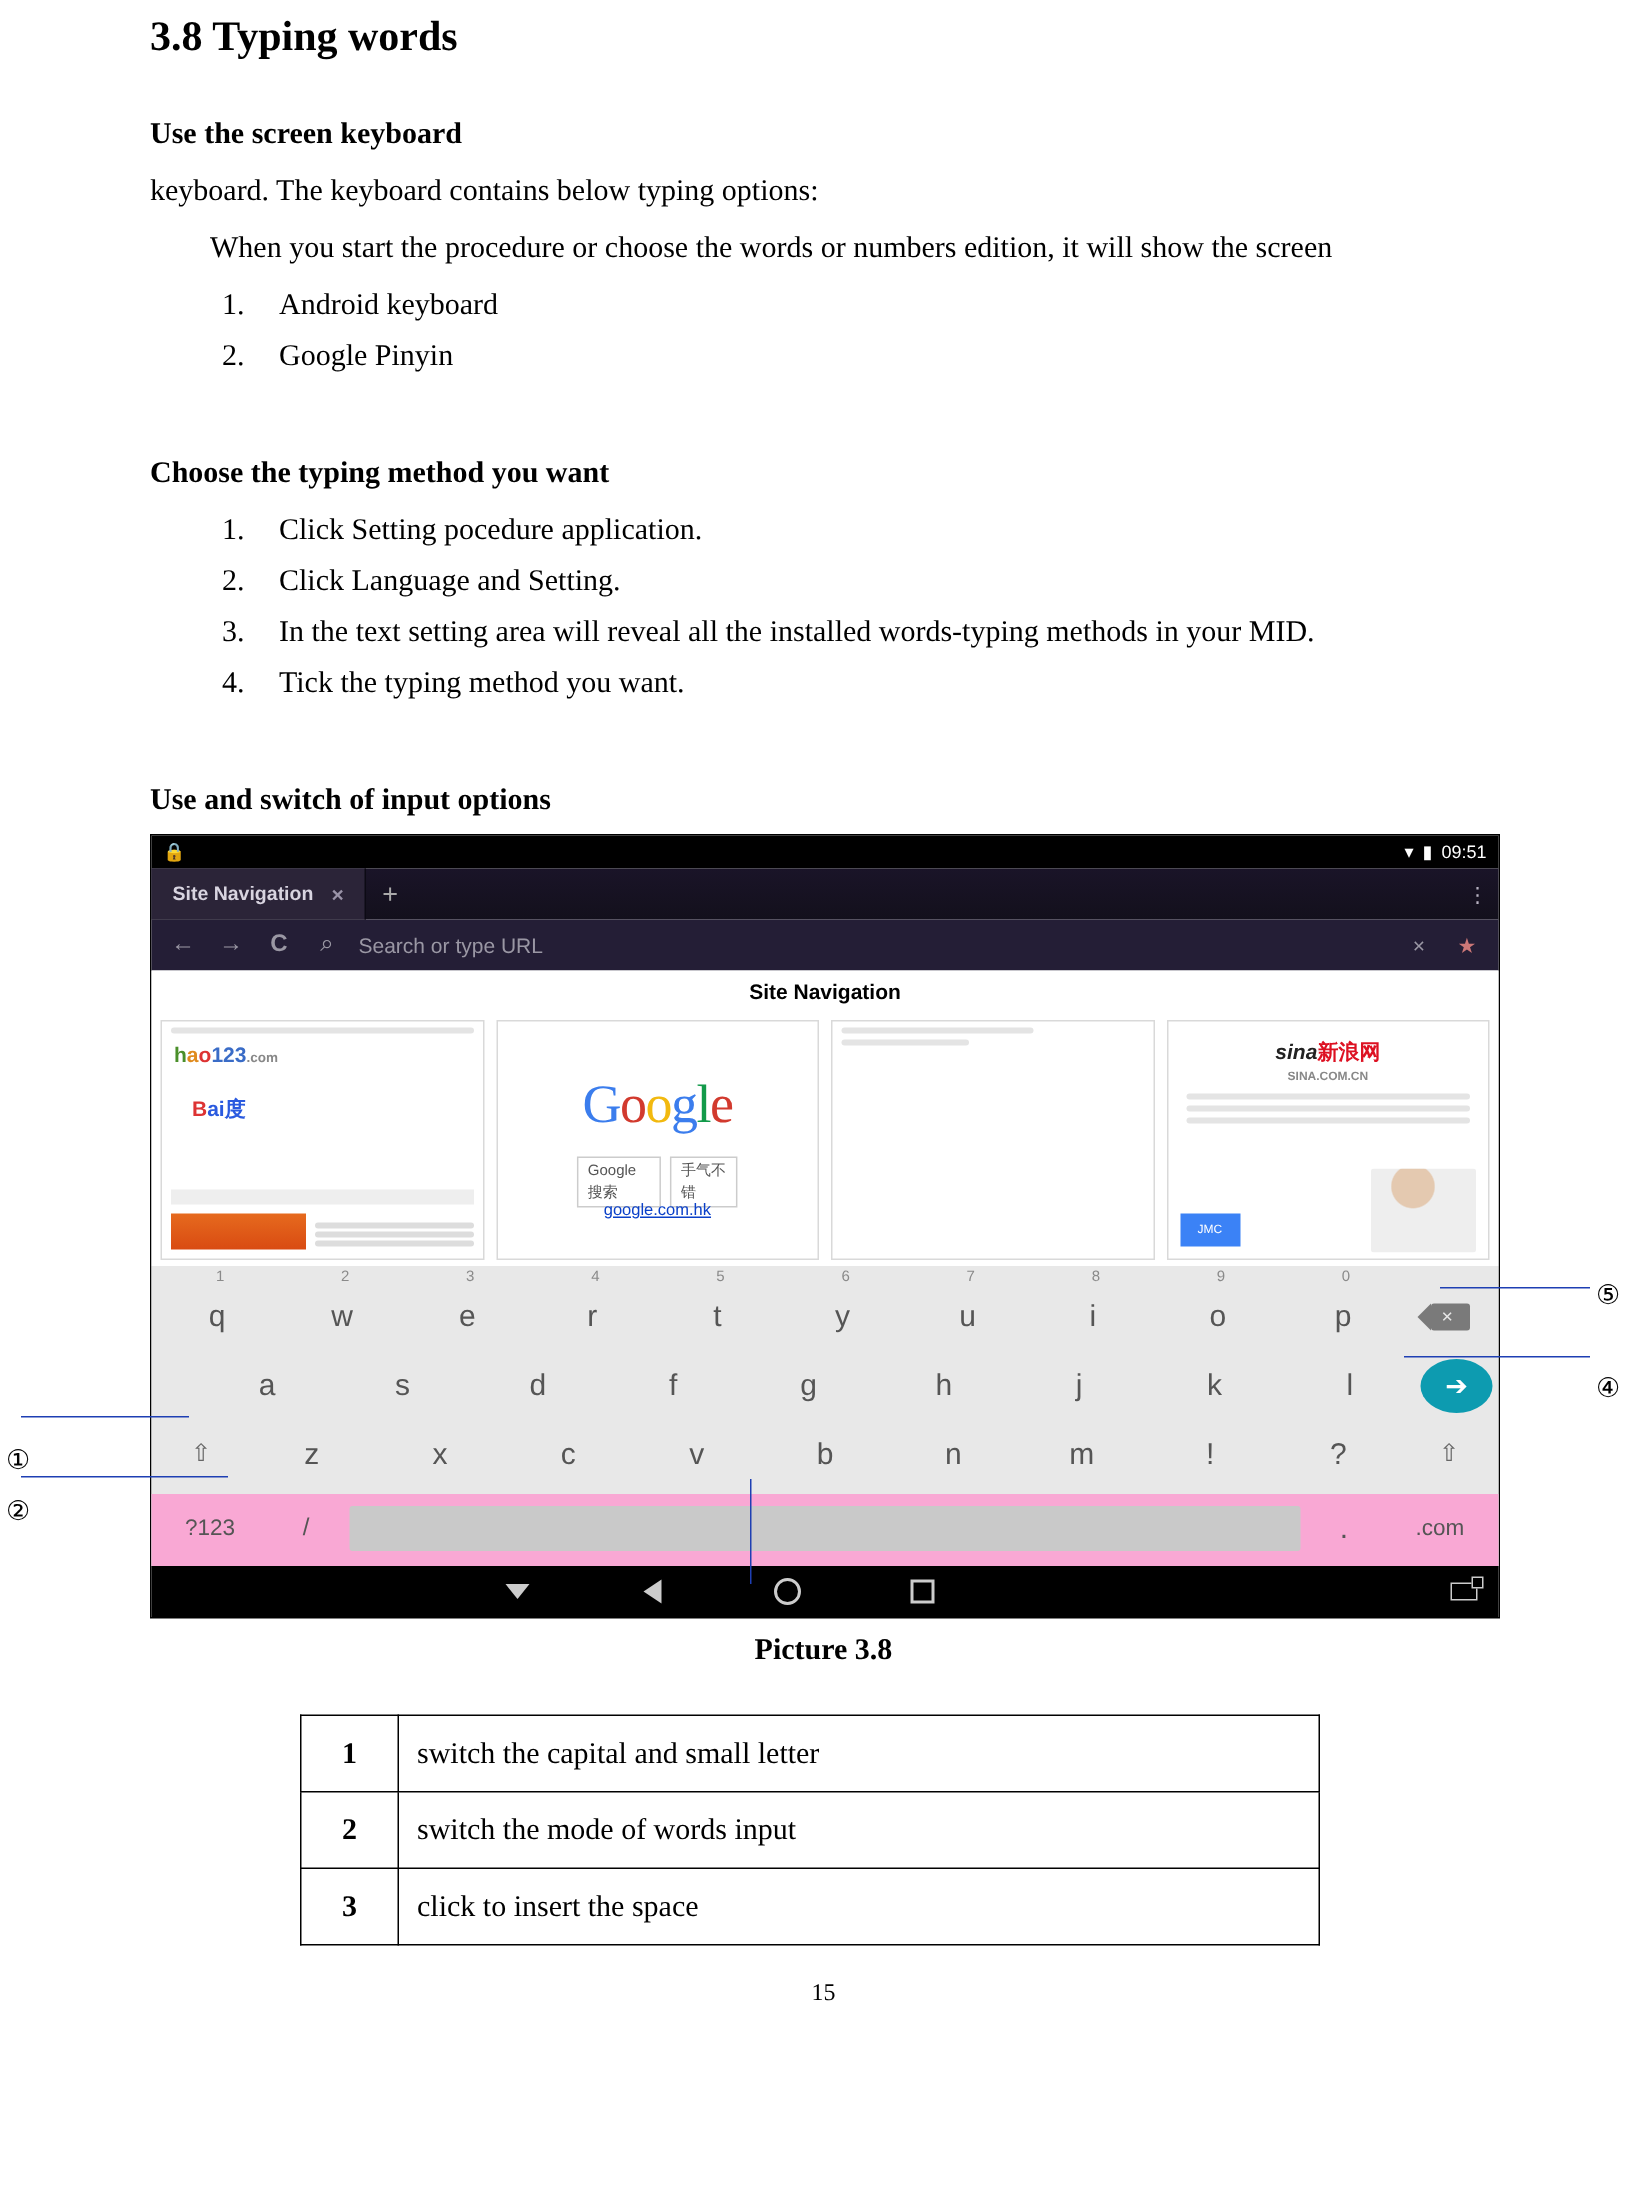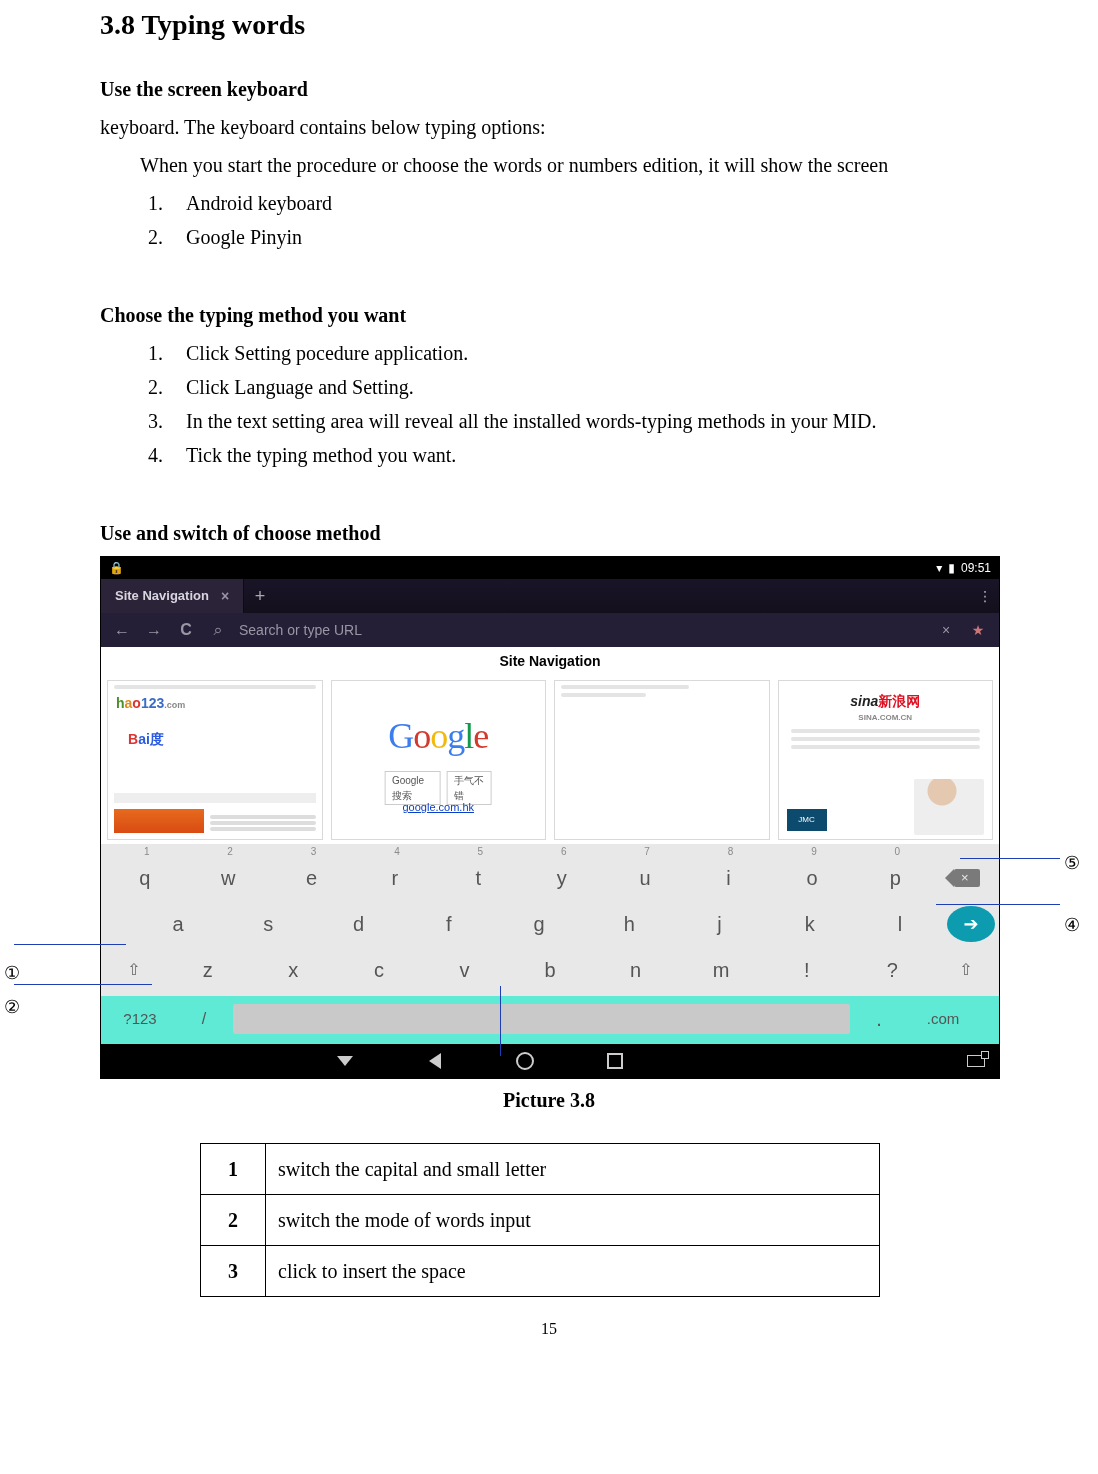--- a/index.html
+++ b/index.html
@@ -151,21 +151,21 @@
   .thumb .gbox {
     position:absolute; top:90px; left:50%; transform:translateX(-50%);
     display:flex; gap:6px;
   }
   .thumb .gbtn { border:1px solid #ccc; font-size:10px; color:#555; padding:1px 6px; }
   .thumb .glink { position:absolute; top:118px; left:0; right:0; text-align:center; font-size:11px; color:#0a40c9; text-decoration:underline; }
   .thumb .sina { position:absolute; top:10px; left:0; right:0; text-align:center; font-weight:bold; }
   .thumb .sina .si { color:#222; font-style:italic; }
   .thumb .sina .na { color:#d12; }
   .thumb .sina-sub { font-size:8px; color:#888; }
-  .thumb .jmc { position:absolute; bottom:8px; left:8px; width:40px; height:22px; background:#0c4a6e; color:#fff; font-size:8px; display:flex; align-items:center; justify-content:center; }
+  .thumb .jmc { position:absolute; bottom:8px; left:8px; width:40px; height:22px; background:#3b82f6; color:#fff; font-size:8px; display:flex; align-items:center; justify-content:center; }
   .thumb .man { position:absolute; bottom:4px; right:8px; width:70px; height:56px; background:radial-gradient(circle at 28px 12px,#e4c9b0 0 14px,transparent 15px),#eee; border-radius:2px; }
   
   .kbd {
     background: #e8e8e8;
     color: #444;
     padding-top: 0;
   }
   .hints {
     display: flex;
     height: 14px;
@@ -206,22 +206,22 @@
     font-size: 16px;
   }
   .krow .back {
     flex: 0 0 56px;
     color: #666;
   }
   .back-k { display:inline-block; position:relative; width:26px; height:18px; background:#7a7a7a; border-radius:2px; }
   .back-k::before { content:""; position:absolute; left:-9px; top:0; width:0;height:0; border-top:9px solid transparent; border-bottom:9px solid transparent; border-right:9px solid #7a7a7a; }
   .back-k span { position:absolute; left:7px; top:-1px; color:#e8e8e8; font-size:13px; }
   .row4 {
-    background: #5eead4;
-    padding: 4px 21px 6px 4px;
+    background: #f9a8d4;
+    padding: 4px 4px 6px 4px;
   }
   .row4 .key { height: 38px; font-size: 16px; }
   .row4 .mode { flex:0 0 70px; font-size:15px; color:#555; }
   .row4 .space { flex: 4; background:#c9c9c9; border-radius:2px; height:30px; margin-top:4px; }
   .row4 .dot { flex:0 0 50px; font-size:20px; }
   .row4 .com { flex:0 0 70px; font-size:15px; }
   .row4 .slash { flex:0 0 50px; }
   .nav-sys {
     height: 34px;
     background: #000;
@@ -311,21 +311,21 @@
   <div class="sub-h">Choose the typing method you want</div>
   <ol class="typed">
     <li><span class="num">1.</span>&nbsp;&nbsp;<span>Click Setting pocedure application.</span></li>
     <li><span class="num">2.</span>&nbsp;&nbsp;<span>Click Language and Setting.</span></li>
     <li><span class="num">3.</span>&nbsp;&nbsp;<span>In the text setting area will reveal all the installed words-typing methods in your MID.</span></li>
     <li><span class="num">4.</span>&nbsp;&nbsp;<span>Tick the typing method you want.</span></li>
   </ol>
 
   <div class="spacer-sm"></div>
 
-  <div class="sub-h">Use and switch of choose method</div>
+  <div class="sub-h">Use and switch of input options</div>
 
   <div style="position:relative;">
     <div class="shot">
 
       <div class="status-bar">
         <div class="status-left">
           <span>🔒</span>
         </div>
         <div class="status-right">
           <span>▾</span>

